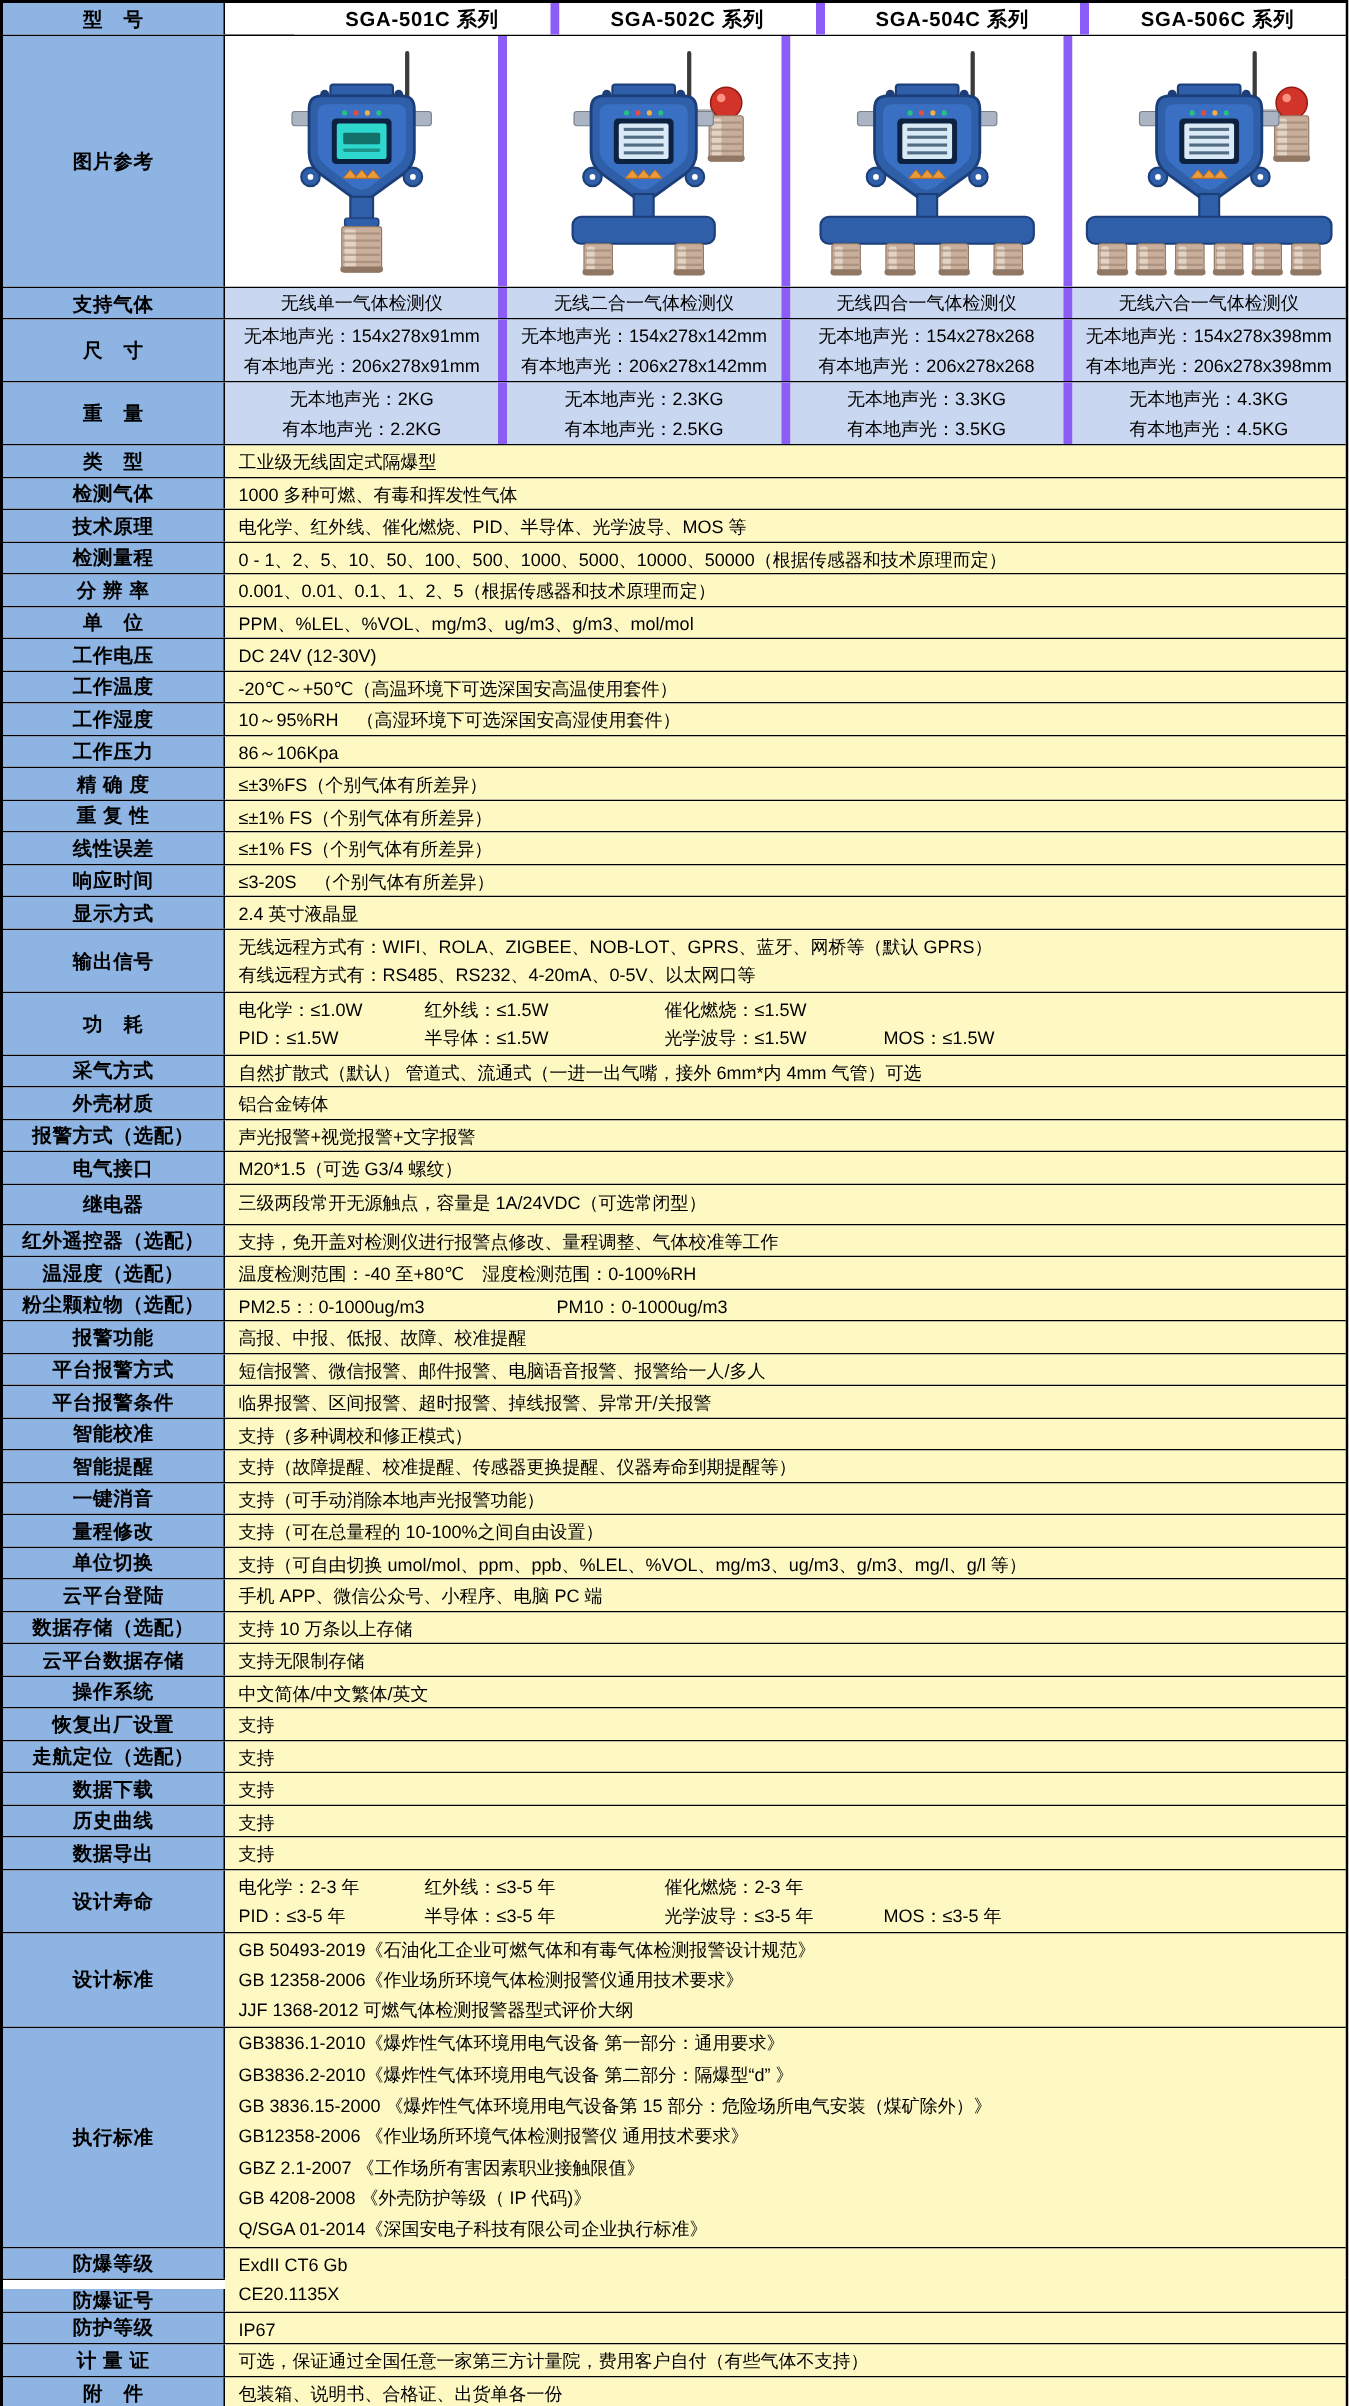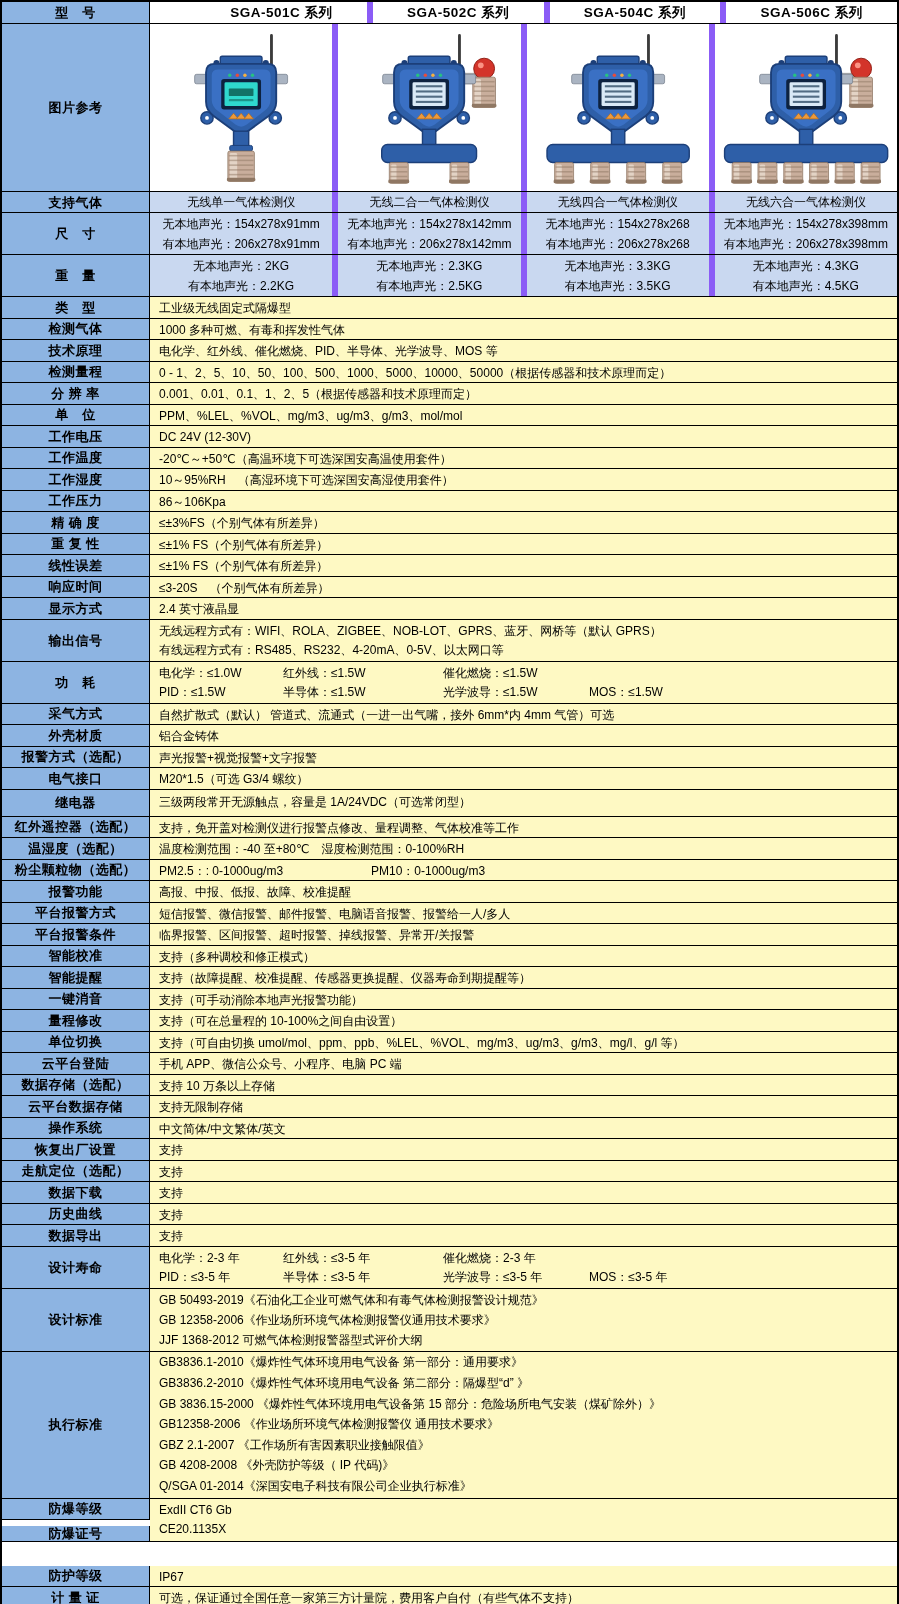--- a/index.html
+++ b/index.html
@@ -663,21 +663,21 @@
         <div class="vspan">
           <div class="line">ExdII CT6 Gb</div>
         </div>
       </div>
       <div class="row" style="height: 21.5px; align-items: flex-end;">
         <div class="label-cell">防爆证号</div>
         <div class="vspan">
           <div class="line">CE20.1135X</div>
         </div>
       </div>
-      <div class="row" style="height: 21.5px; margin-top: 24px;">
+      <div class="row" style="height: 21.5px;">
         <div class="label-cell">防护等级</div>
         <div class="vspan">
           <div class="line">IP67</div>
         </div>
       </div>
       <div class="row" style="height: 21.5px;">
         <div class="label-cell">计 量 证</div>
         <div class="vspan">
           <div class="line">可选，保证通过全国任意一家第三方计量院，费用客户自付（有些气体不支持）</div>
         </div>

